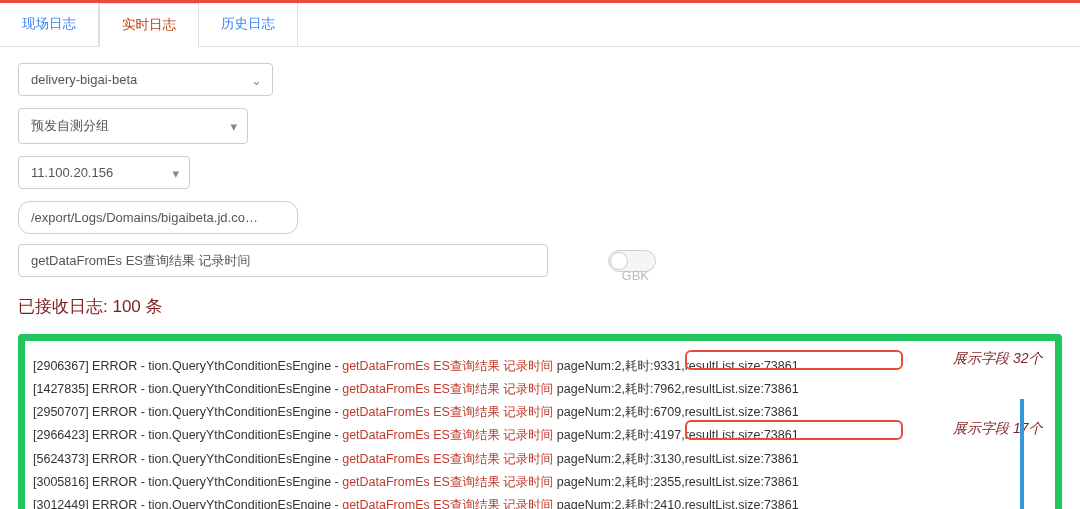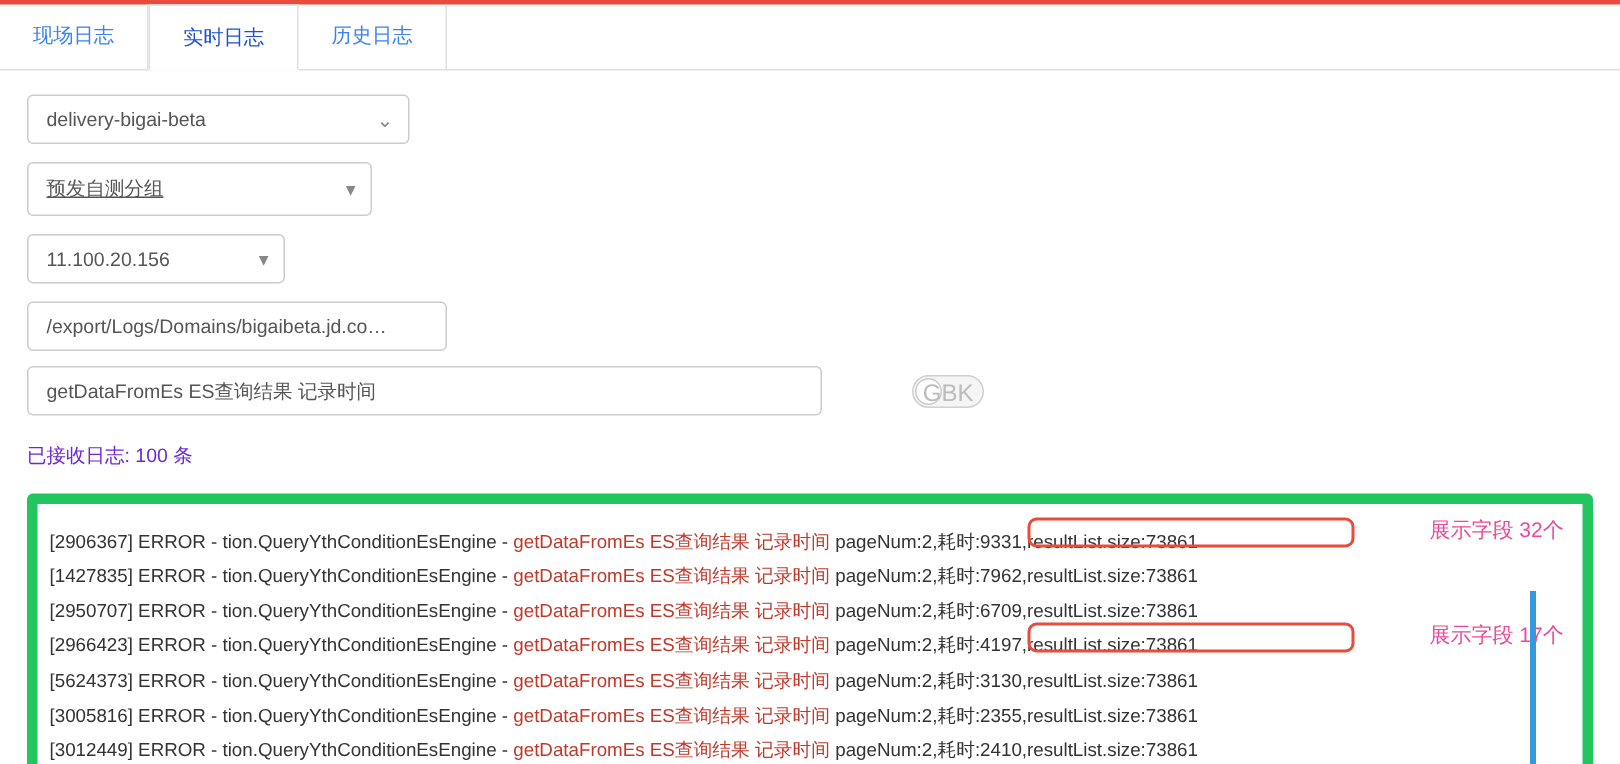--- a/index.html
+++ b/index.html
@@ -1,38 +1,38 @@
 <!DOCTYPE html>
 <html><head>
   <meta charset="utf-8">
   <style>
     * { box-sizing: border-box; margin: 0; padding: 0; }
     body { font-family: -apple-system, "Helvetica Neue", Arial, sans-serif; font-size: 13px; color: #333; background: #fff; width: 1080px; }
     .top-bar { height: 3px; background: #e74c3c; }
     .tabs { display: flex; border-bottom: 1px solid #e0e0e0; }
     .tab { padding: 12px 22px; cursor: pointer; color: #3b82f6; border-right: 1px solid #e0e0e0; font-size: 13.5px; }
-    .tab.active { color: #1d4ed8; background: #fff; border-top: 1px solid #e0e0e0; border-bottom: 1px solid #fff; margin-bottom: -1px; border-left: 1px solid #e0e0e0; position: relative; }
+    .tab.active { color: #c2410c; background: #fff; border-top: 1px solid #e0e0e0; border-bottom: 1px solid #fff; margin-bottom: -1px; border-left: 1px solid #e0e0e0; position: relative; }
     .filter-row { display: flex; gap: 12px; padding: 16px 18px 10px; flex-direction: column; }
     .select { border: 1px solid #ccc; border-radius: 4px; padding: 8px 30px 8px 12px; background: #fff; position: relative; cursor: pointer; font-size: 13px; color: #555; flex: none; }
     .select .chev { position: absolute; right: 10px; top: 50%; transform: translateY(-50%); color: #888; }
     .w1 { width: 255px; }
-    .w2 { width: 230px; text-decoration: underline; }
+    .w2 { width: 230px; }
     .w3 { width: 172px; }
-    .w4 { width: 280px; overflow: hidden; white-space: nowrap; text-overflow: ellipsis; }
+    .w4 { width: 280px; overflow: hidden; white-space: nowrap; text-overflow: ellipsis; border-radius: 12px; }
     .second-row { display: flex; align-items: center; gap: 20px; padding: 0 18px 14px; }
     .search-input { border: 1px solid #ccc; border-radius: 4px; padding: 8px 12px; width: 530px; font-size: 13px; color: #555; }
     .toggle { width: 48px; height: 22px; border: 1px solid #d0d0d0; border-radius: 12px; background: #f5f5f5; position: relative; margin-left: 40px; }
     .toggle-knob { width: 18px; height: 18px; border-radius: 50%; background: #fff; border: 1px solid #ccc; position: absolute; top: 1px; left: 1px; }
-    .toggle-label { position: absolute; right: 6px; top: 3px; font-size: 16px; color: #bbb; }
-    .status { padding: 4px 18px 12px; color: #6d28d9; font-size: 13px; }
+    .toggle-label { position: absolute; right: 6px; top: 17px; font-size: 13px; color: #bbb; }
+    .status { padding: 4px 18px 12px; color: #7f1d1d; font-size: 17px; }
     .log-area { border: 7px solid #22c55e; border-radius: 4px; margin: 4px 18px; padding: 14px 8px 30px; position: relative; min-height: 250px; }
     .log-line { font-size: 12.5px; line-height: 1.85; white-space: nowrap; font-family: -apple-system, Arial, sans-serif; color: #333; }
     .log-red { color: #c0392b; }
     .anno-box { position: absolute; border: 2px solid #e74c3c; border-radius: 6px; pointer-events: none; }
-    .anno-label { position: absolute; color: #ec4899; font-size: 14px; font-weight: 500; }
+    .anno-label { position: absolute; color: #7f1d1d; font-size: 14px; font-weight: 500; font-style: italic; }
     .arrow { position: absolute; right: 18px; top: 58px; }
     .watermark { position: absolute; right: 4px; bottom: 4px; color: #bbb; font-size: 11px; }
   </style>
 </head>
 <body>
 
 <div class="top-bar"></div>
 
 <div class="tabs">
   <div class="tab">现场日志</div>

